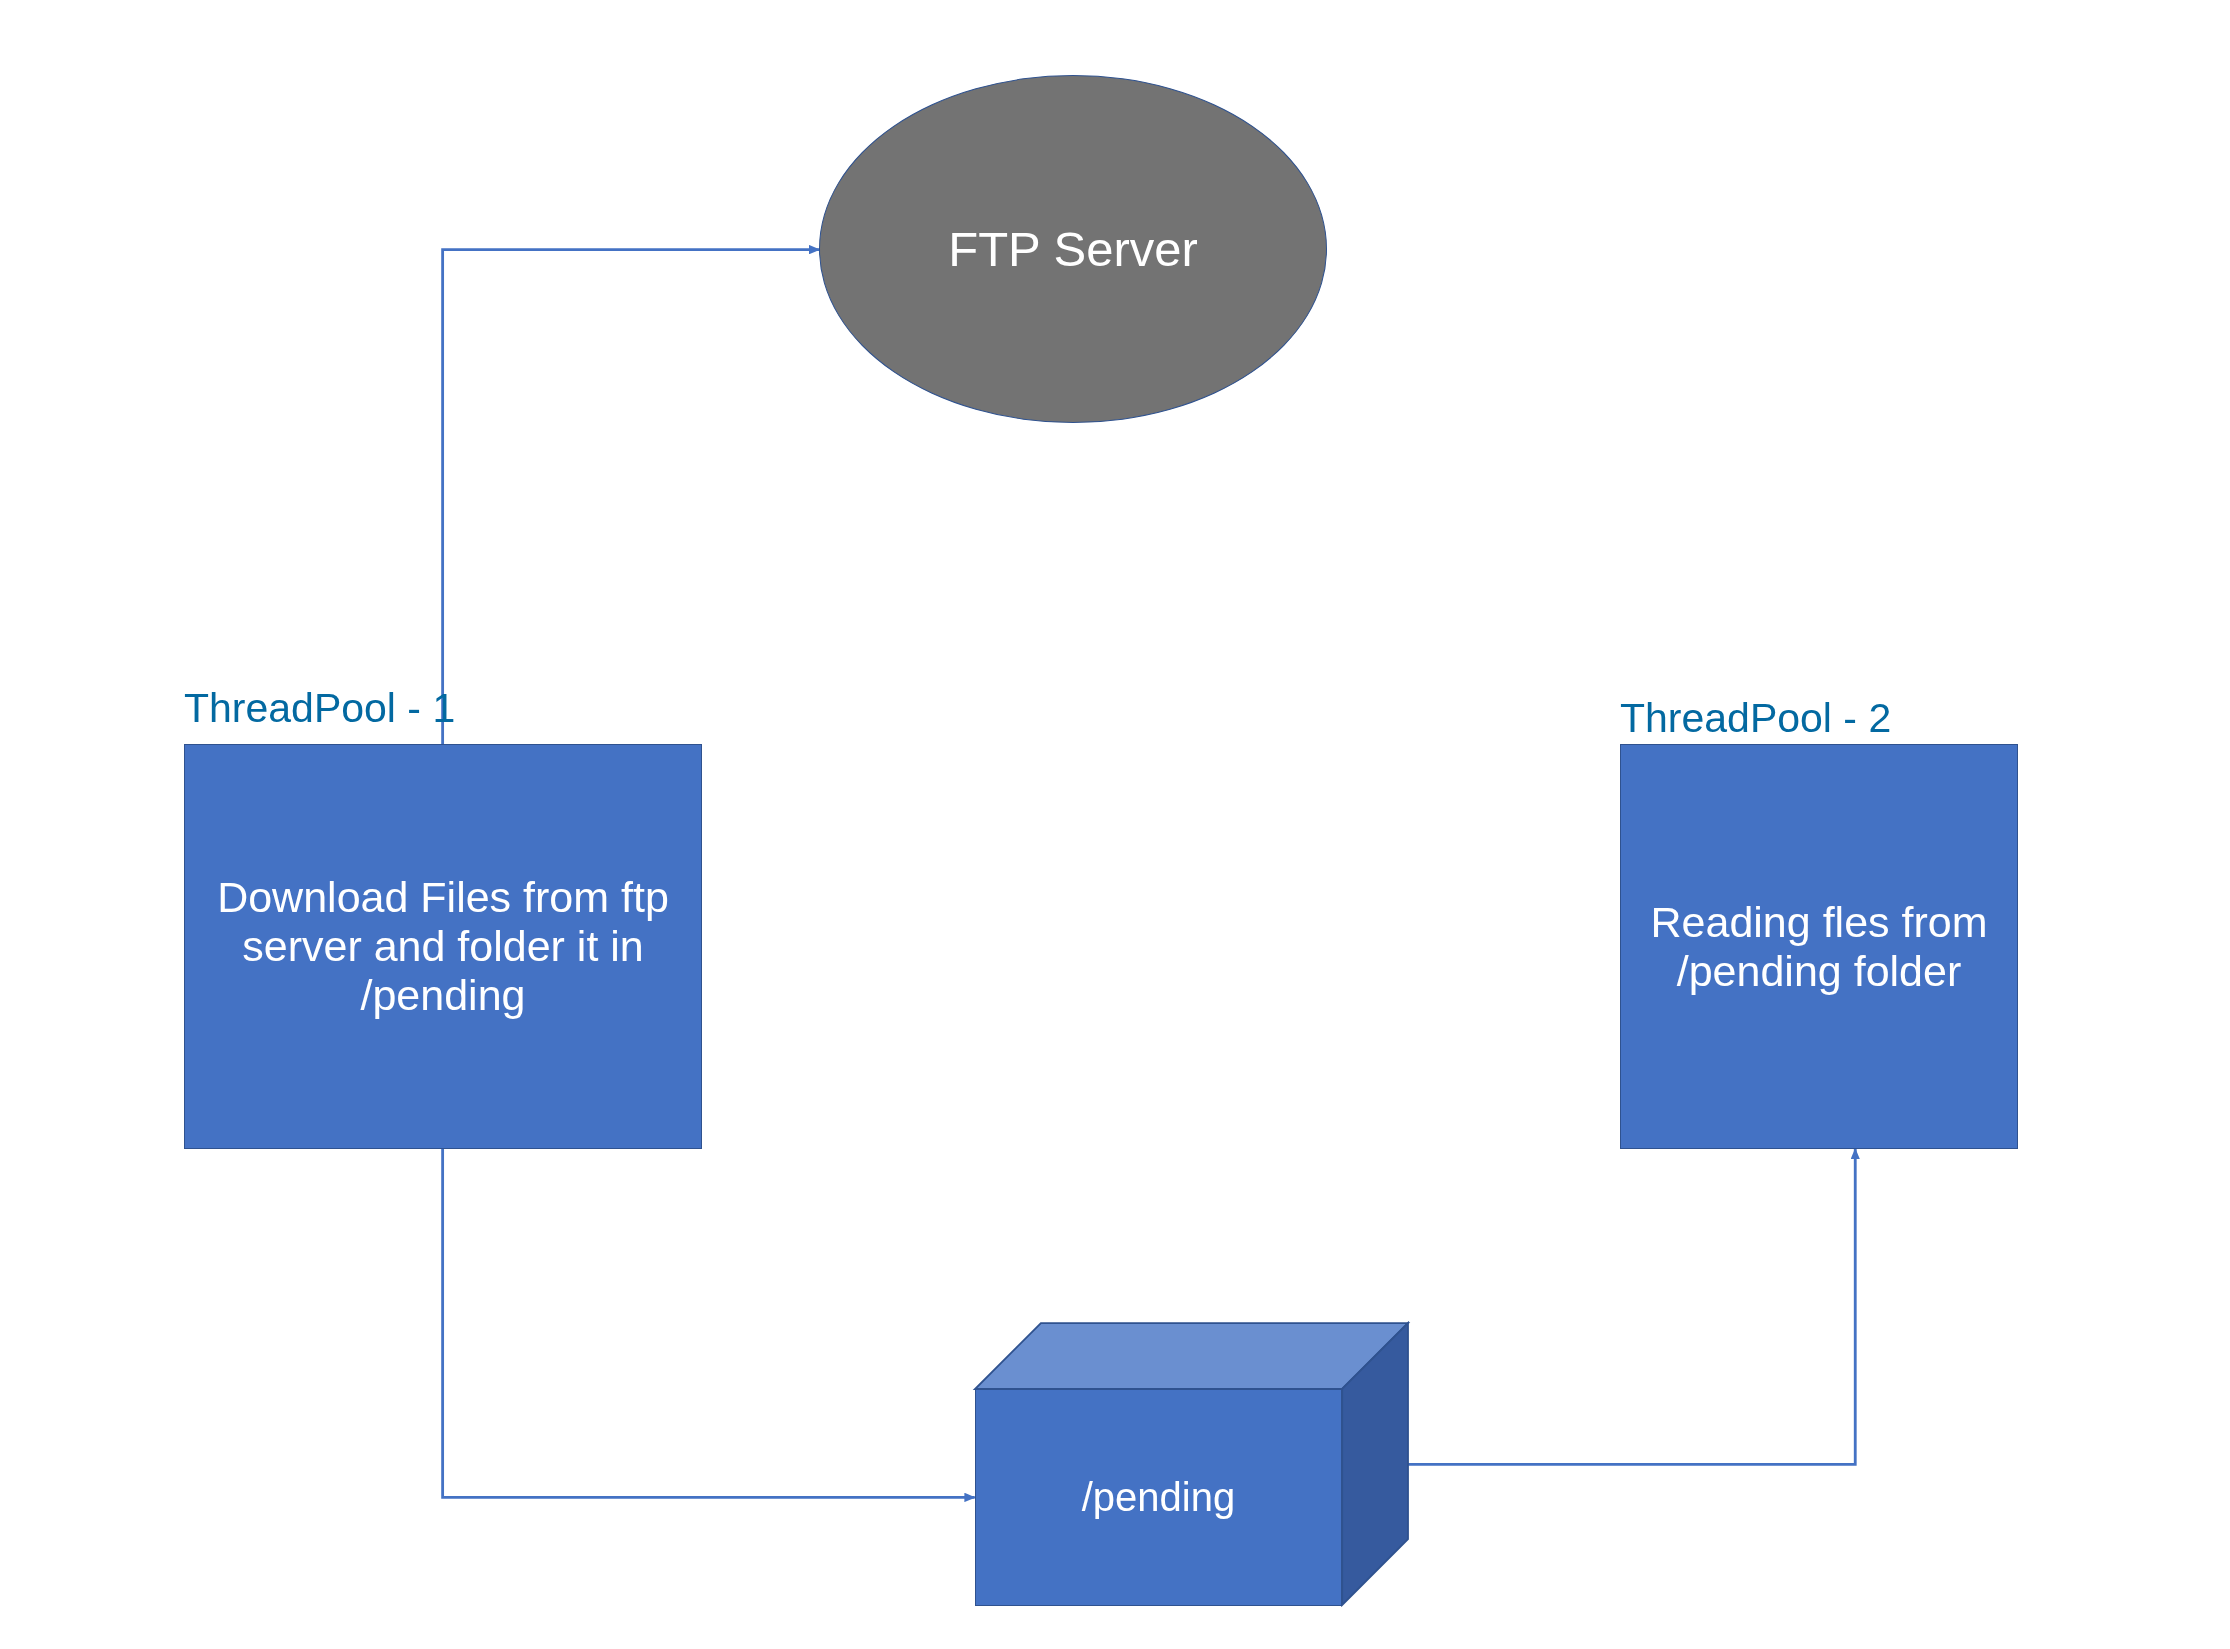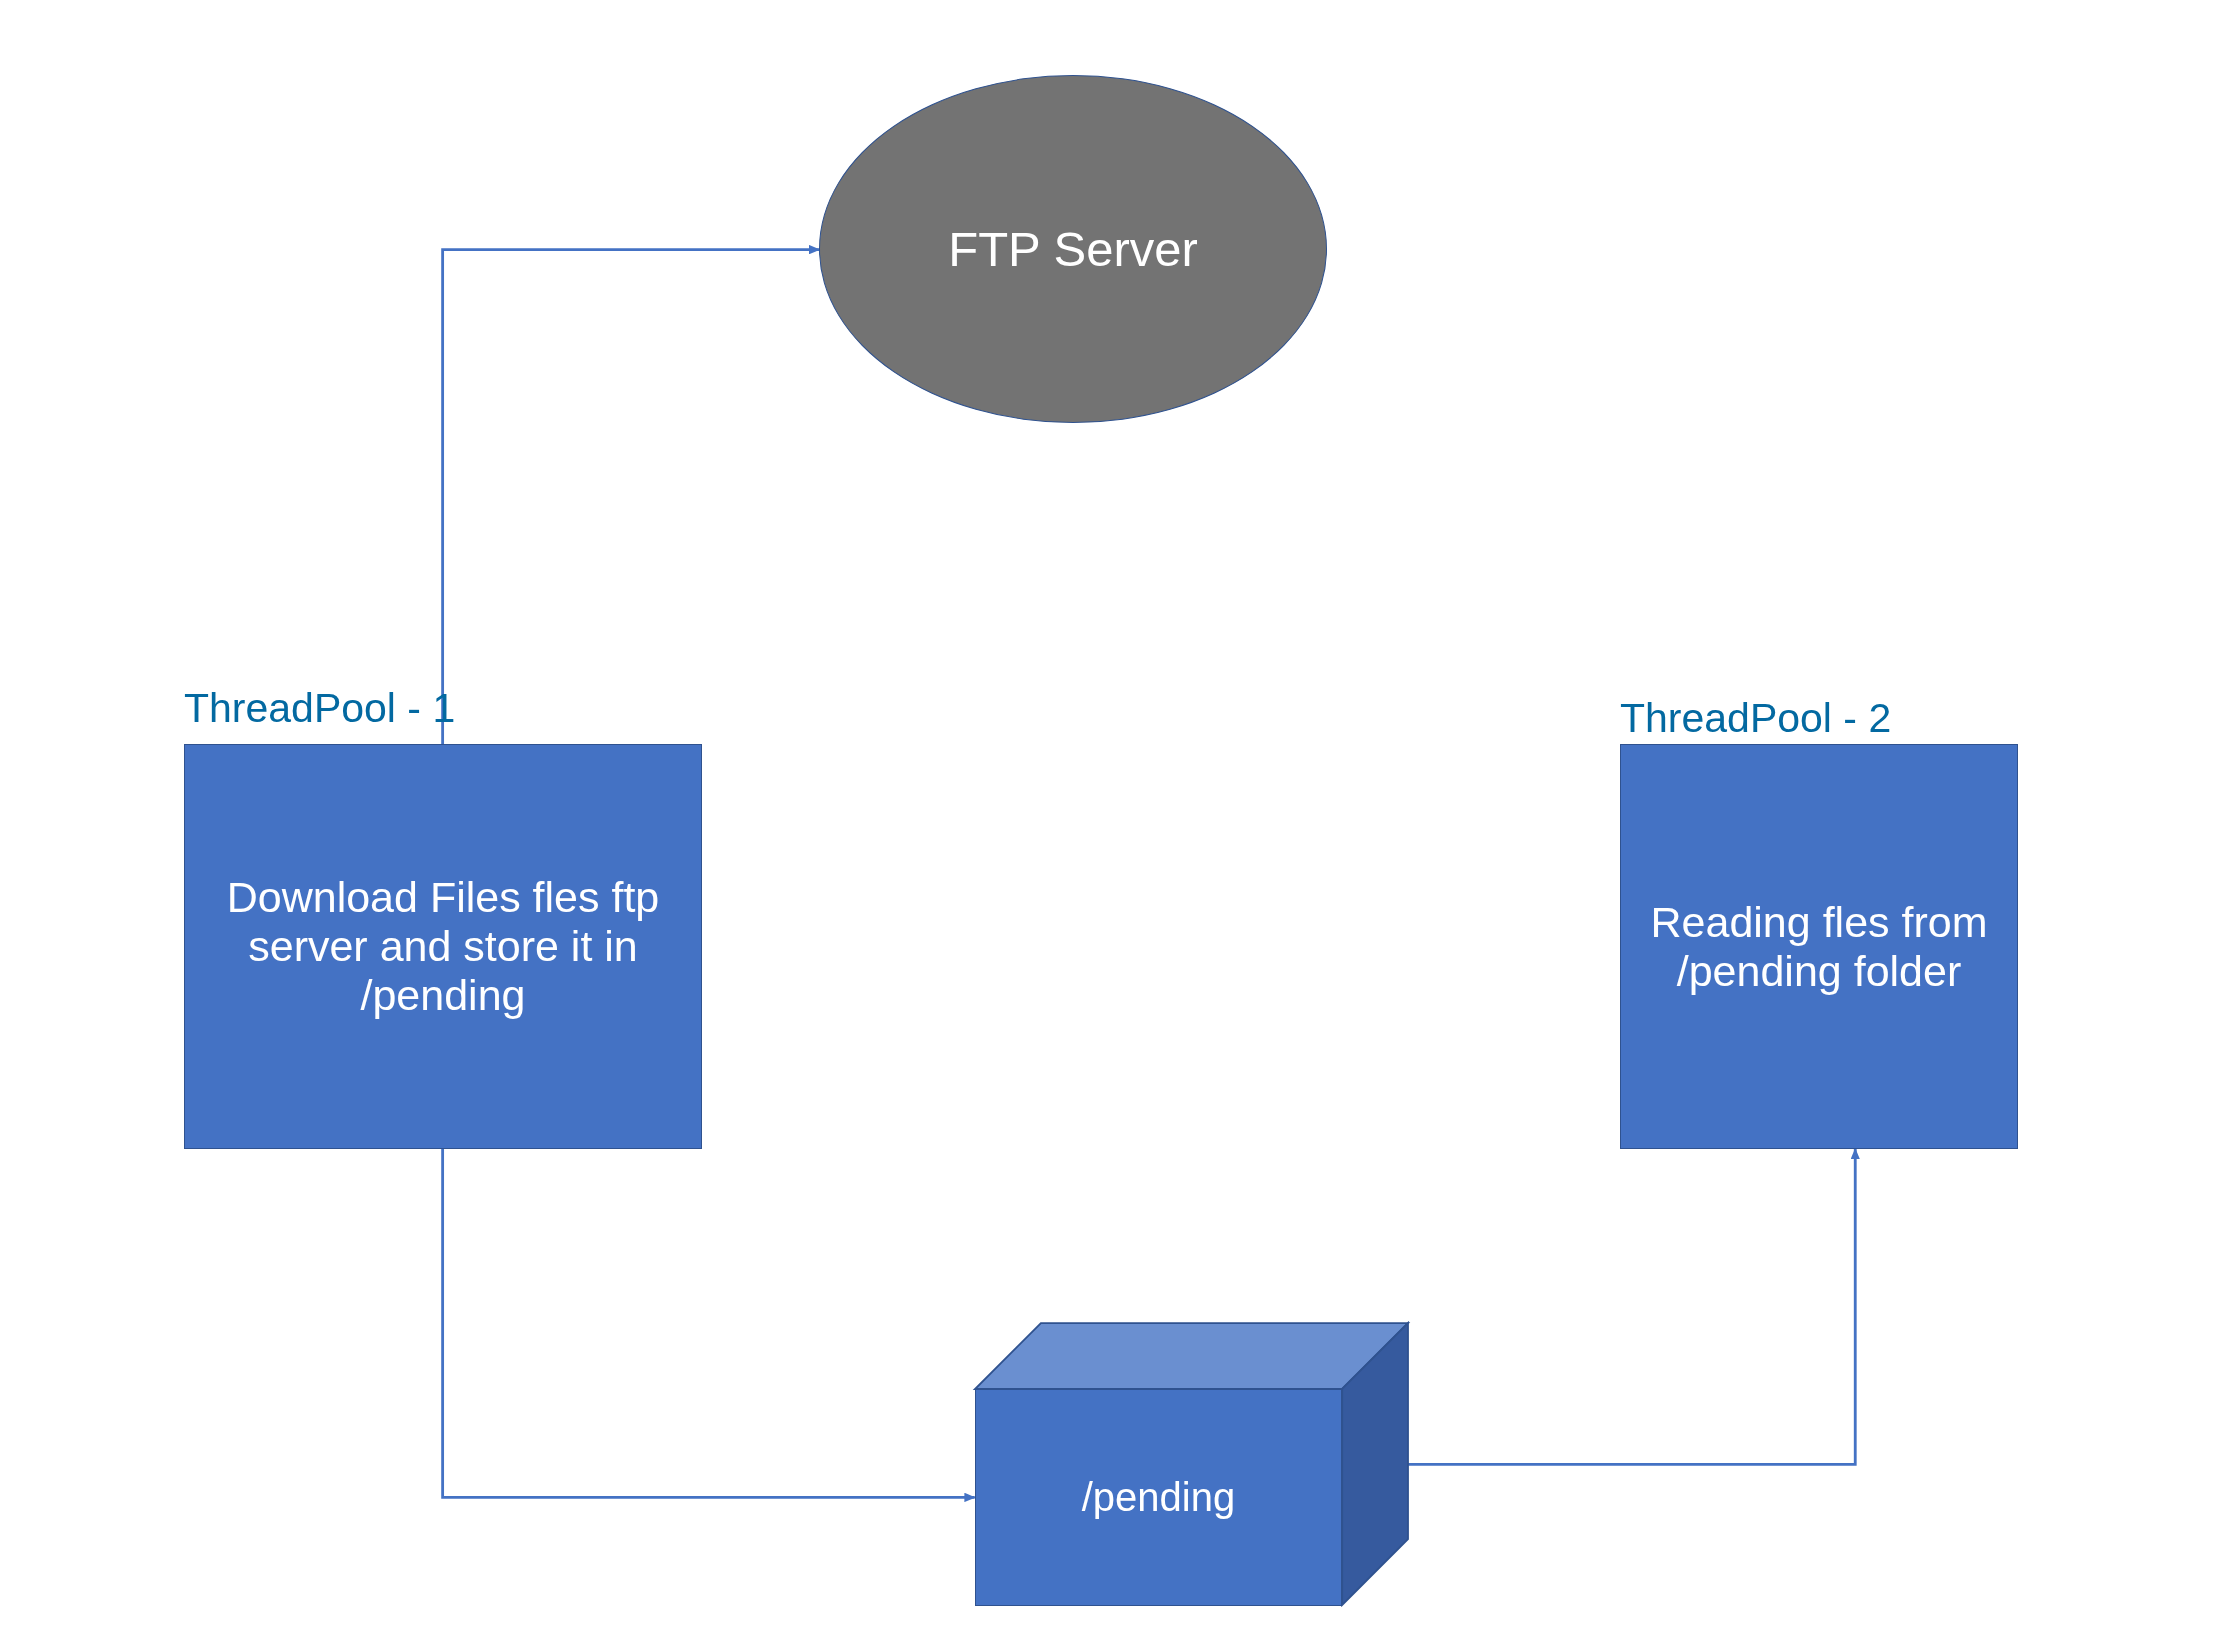--- a/index.html
+++ b/index.html
@@ -89,21 +89,21 @@
     <polyline id="conn-pending-tp2" marker-end="url(#arrowhead)" points="1495,1555 1970,1555 1970,1220"></polyline>
   </svg>
 
   <div id="ftp-ellipse" class="ellipse" style="left: 819px; top: 75px; width: 508px; height: 348px; font-size: 49px;">
     <span class="shape-text">FTP Server</span>
   </div>
 
   <div id="tp1-label" class="label label-text" style="left: 184px; top: 678px; font-size: 41px;">ThreadPool - 1</div>
 
   <div id="tp1-rect" class="rect" style="left: 184px; top: 744px; width: 518px; height: 405px; font-size: 43px;">
-    <span class="shape-text">Download Files fles ftp server and store it in /pending</span>
+    <span class="shape-text">Download Files from ftp server and folder it in /pending</span>
   </div>
 
   <div id="tp2-label" class="label label-text" style="left: 1620px; top: 688px; font-size: 41px;">ThreadPool - 2</div>
 
   <div id="tp2-rect" class="rect" style="left: 1620px; top: 744px; width: 398px; height: 405px; font-size: 43px;">
     <span class="shape-text">Reading fles from /pending folder</span>
   </div>
 
   <div id="pending-cube" class="cube" style="left: 975px; top: 1323px; width: 433px; height: 282px; font-size: 40px;">
     <svg id="cube-top-svg" style="position: absolute; overflow: visible; left: 0px; top: 0px;" width="433" height="68" viewBox="0 0 460 72">

